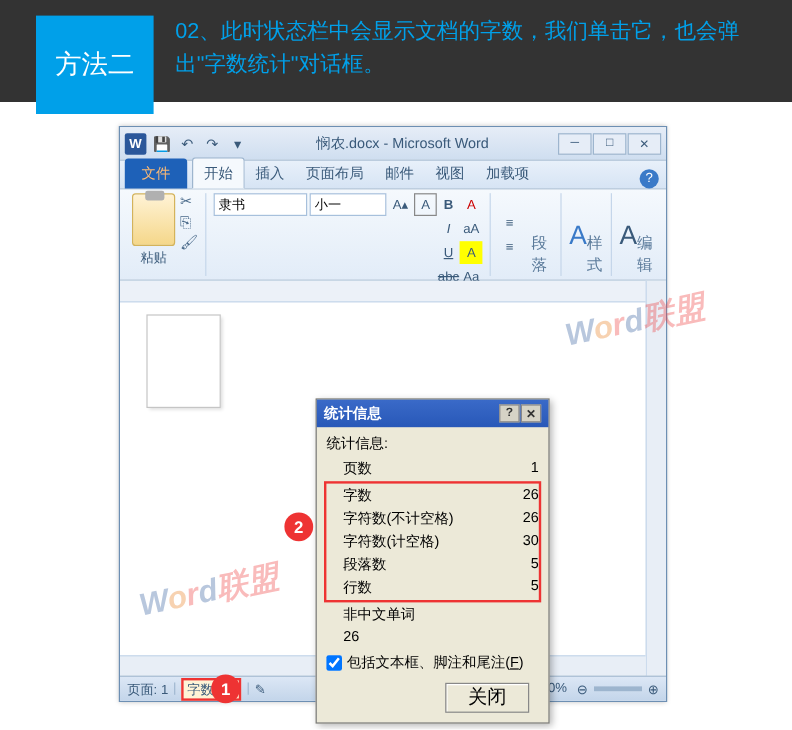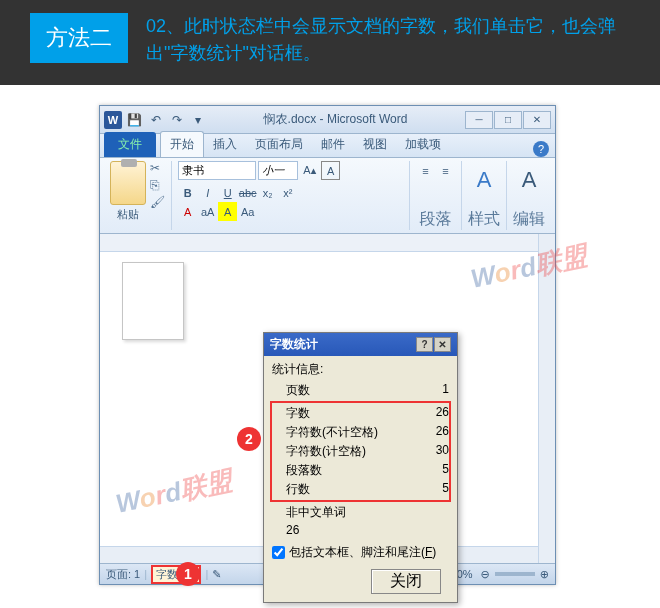--- a/index.html
+++ b/index.html
@@ -1,42 +1,42 @@
 <!DOCTYPE html>
 <html><head>
 <meta charset="utf-8">
 <style>
 *{box-sizing:border-box;margin:0;padding:0;font-family:"Microsoft YaHei",SimSun,sans-serif}
 body{width:660px;height:608px;background:#fff;overflow:hidden;position:relative}
 .top-banner{background:#333;color:#fff;height:85px;display:flex;align-items:flex-start;padding:13px 30px}
-.method-badge{background:#00a0e9;color:#fff;padding:10px 16px;font-size:22px;margin-right:18px}
+.method-badge{background:#00a0e9;color:#fff;padding:26px 16px;font-size:22px;margin-right:18px}
 .banner-text{color:#00a0e9;font-size:18px;line-height:1.5;flex:1}
 .word-window{position:absolute;left:99px;top:105px;width:457px;height:480px;border:1px solid #6d8fb3;background:#fff;box-shadow:0 0 4px rgba(0,0,0,.25)}
 .titlebar{height:28px;background:linear-gradient(#e6edf7,#cfdef0);display:flex;align-items:center;padding:0 4px;border-bottom:1px solid #9db5ce}
 .word-icon{width:18px;height:18px;background:#2b579a;color:#fff;font-size:11px;font-weight:bold;display:flex;align-items:center;justify-content:center;margin-right:4px;border-radius:2px}
 .qat{display:flex;gap:3px}
 .qat-btn{width:18px;height:18px;display:flex;align-items:center;justify-content:center;font-size:12px;color:#3a5a7a}
 .title-text{flex:1;text-align:center;font-size:12px;color:#3a5a7a}
 .win-btns{display:flex}
 .win-btn{width:28px;height:18px;border:1px solid #9db5ce;background:#e6edf7;margin-left:1px;font-size:10px;display:flex;align-items:center;justify-content:center;color:#3a5a7a}
 .ribbon-tabs{height:24px;background:linear-gradient(#e8f0fa,#d6e4f4);display:flex;align-items:flex-end;padding-left:4px;border-bottom:1px solid #9db5ce}
-.file-tab{background:#1e61b8;color:#86efac;padding:4px 14px;font-size:12px;border-radius:3px 3px 0 0;margin-right:4px}
+.file-tab{background:#1e61b8;color:#fdba74;padding:4px 14px;font-size:12px;border-radius:3px 3px 0 0;margin-right:4px}
 .tab{padding:4px 9px;font-size:12px;color:#3a5a7a;cursor:pointer}
 .tab.active{background:#f5f9fd;border:1px solid #9db5ce;border-bottom:none;border-radius:3px 3px 0 0}
 .help-icon{margin-left:auto;margin-right:6px;width:16px;height:16px;border-radius:50%;background:#3a7ac8;color:#fff;font-size:11px;display:flex;align-items:center;justify-content:center}
 .ribbon{height:76px;background:linear-gradient(#f5f9fd,#e2ecf8);border-bottom:1px solid #9db5ce;display:flex;padding:3px 4px}
-.rgroup{border-right:1px solid #c5d6ea;padding:0 6px;display:flex;flex-direction:column;align-items:center;font-size:11px;color:#3a5a7a}
+.rgroup{border-right:1px solid #c5d6ea;padding:0 6px;display:flex;flex-direction:row;align-items:center;font-size:11px;color:#3a5a7a}
 .paste-big{width:36px;height:44px;background:linear-gradient(#fff3d6,#f5d78a);border:1px solid #d4b35a;border-radius:3px;position:relative;margin-bottom:2px}
 .paste-big::before{content:"";position:absolute;top:-3px;left:10px;width:16px;height:8px;background:#b0b0b0;border-radius:2px}
 .side-icons{display:flex;flex-direction:column;gap:3px;margin-left:4px;font-size:12px;color:#4a6a8a}
 .font-row{display:flex;gap:2px;align-items:center;margin-bottom:3px}
 .font-sel{border:1px solid #a7c0dc;background:#fff;font-size:11px;padding:1px 3px;height:19px}
 .fmt-row{display:flex;gap:1px;flex-wrap:wrap}
 .fmt-btn{width:19px;height:19px;border:1px solid transparent;font-size:11px;display:flex;align-items:center;justify-content:center;color:#3a5a7a}
-.rgroup-label{font-size:16px;color:#5a7a9a;margin-top:auto;text-align:right}
+.rgroup-label{font-size:13px;color:#5a7a9a;margin-top:auto;text-align:left}
 .big-a{font-size:22px;color:#3a5a7a;margin:6px 0}
 .doc-area{position:absolute;top:128px;left:0;right:0;bottom:21px;background:#fff;overflow:hidden}
 .ruler{height:18px;background:#ecf1f8;border-bottom:1px solid #c5d6ea;position:relative}
 .page{position:absolute;left:22px;top:28px;width:62px;height:78px;border:1px solid #c5c5c5;background:#fff;box-shadow:2px 2px 3px rgba(0,0,0,.15)}
 .doc-text{position:absolute;left:165px;top:310px;font-size:20px;font-family:KaiTi,SimSun;font-weight:bold}
 .vscroll{position:absolute;right:0;top:128px;bottom:21px;width:17px;background:#e8eef6;border-left:1px solid #c5d6ea}
 .hscroll{position:absolute;left:0;right:17px;bottom:21px;height:17px;background:#e8eef6;border-top:1px solid #c5d6ea}
 .statusbar{position:absolute;left:0;right:0;bottom:0;height:21px;background:linear-gradient(#dce7f5,#c3d5ea);border-top:1px solid #9db5ce;display:flex;align-items:center;font-size:11px;color:#3a5a7a;padding:0 6px}
 .sb-sep{margin:0 4px;color:#9db5ce}
 .sb-wordcount{border:2px solid #e33;padding:0 3px;background:#fff3d6}
@@ -112,21 +112,21 @@
       </div>
       <div class="side-icons">
         <span>✂</span>
         <span>⎘</span>
         <span>🖌</span>
       </div>
     </div>
     <div class="rgroup" style="flex:1;align-items:flex-start">
       <div class="font-row">
         <input class="font-sel" style="width: 78px;" value="隶书">
-        <input class="font-sel" style="width: 40px; font-style: italic;" value="小一">
+        <input class="font-sel" style="width: 64px;" value="小一">
         <span class="fmt-btn">A▴</span>
         <span class="fmt-btn" style="border:1px solid #888">A</span>
       </div>
       <div class="fmt-row">
         <span class="fmt-btn" style="font-weight:bold">B</span>
         <span class="fmt-btn" style="font-style:italic">I</span>
         <span class="fmt-btn" style="text-decoration:underline">U</span>
         <span class="fmt-btn" style="text-decoration:line-through">abc</span>
         <span class="fmt-btn">x₂</span>
         <span class="fmt-btn">x²</span>
@@ -183,21 +183,21 @@
       <span class="zoom">90%</span>
       <span>⊖</span>
       <span style="width:40px;height:4px;background:#9db5ce;display:inline-block;margin:0 3px"></span>
       <span>⊕</span>
     </div>
   </div>
 </div>
 
 <div class="dialog">
   <div class="dlg-title">
-    <span>字数统计</span>
+    <span>统计信息</span>
     <div class="dlg-title-btns">
       <div class="dlg-tbtn">?</div>
       <div class="dlg-tbtn">✕</div>
     </div>
   </div>
   <div class="dlg-body">
     <div class="dlg-sub">统计信息:</div>
     <div class="stat-row">
         <span>页数</span>
         <span>1</span>

